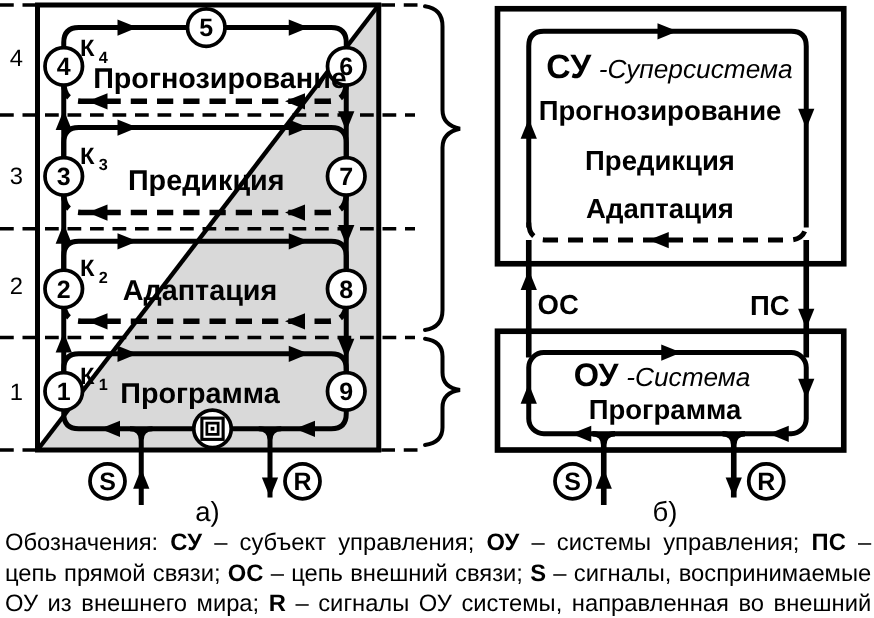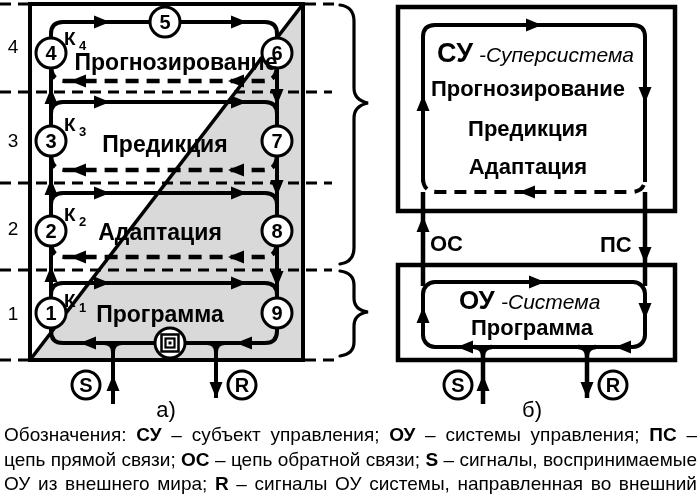--- a/index.html
+++ b/index.html
@@ -235,14 +235,14 @@
     </g>
     <g>
       <circle cx="613" cy="385" r="14" fill="#fff" stroke="#000" stroke-width="3"></circle>
       <text class="node" x="613" y="392">R</text>
     </g>
     <text class="cap" x="532" y="417">б)</text>
   </g>
 </svg>
 
 <div class="legend"><span>Обозначения:</span>
-<b>СУ</b><span> – субъект управления; </span><b>ОУ</b><span> – системы управления; </span><b>ПС</b><span> – цепь прямой связи; </span><b>ОС</b><span> – цепь обратной связи; </span><b>S</b><span> – сигналы, воспринимаемые ОУ из внешнего мира; </span><b>R</b><span> – сигналы ОУ системы, направленная во внешний мир.</span></div>
+<b>СУ</b><span> – субъект управления; </span><b>ОУ</b><span> – системы управления; </span><b>ПС</b><span> – цепь прямой связи; </span><b>ОС</b><span> – цепь внешний связи; </span><b>S</b><span> – сигналы, воспринимаемые ОУ из внешнего мира; </span><b>R</b><span> – сигналы ОУ системы, направленная во внешний мир.</span></div>
 </div>
 
 </body></html>

